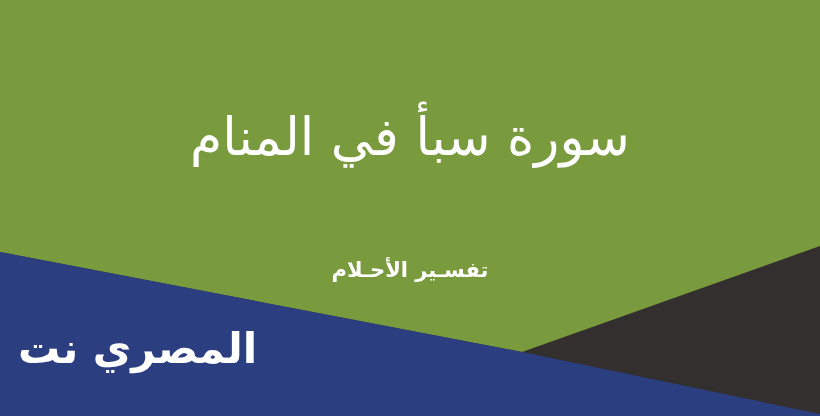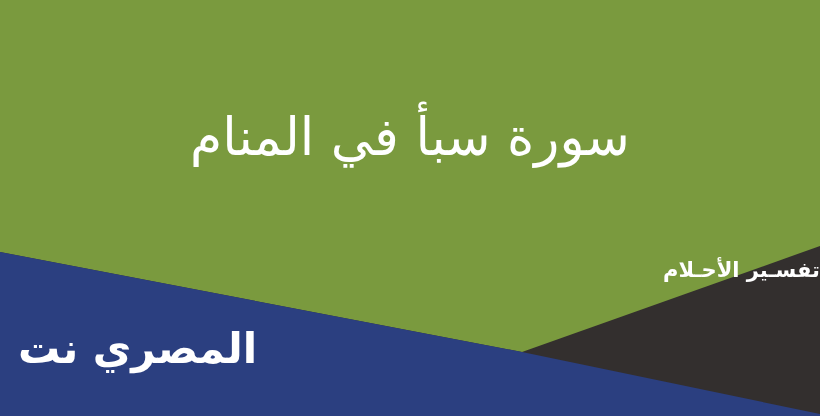--- a/index.html
+++ b/index.html
@@ -44,20 +44,21 @@
     direction: rtl;
     unicode-bidi: isolate;
     letter-spacing: 0;
     white-space: nowrap;
   }
   .subtitle {
     position: absolute;
     left: 0;
     right: 0;
     top: 258px;
+    text-align: center;
     color: #ffffff;
     font-size: 21px;
     font-weight: bold;
     direction: rtl;
     unicode-bidi: isolate;
     white-space: nowrap;
   }
   .brand {
     position: absolute;
     left: 18px;

